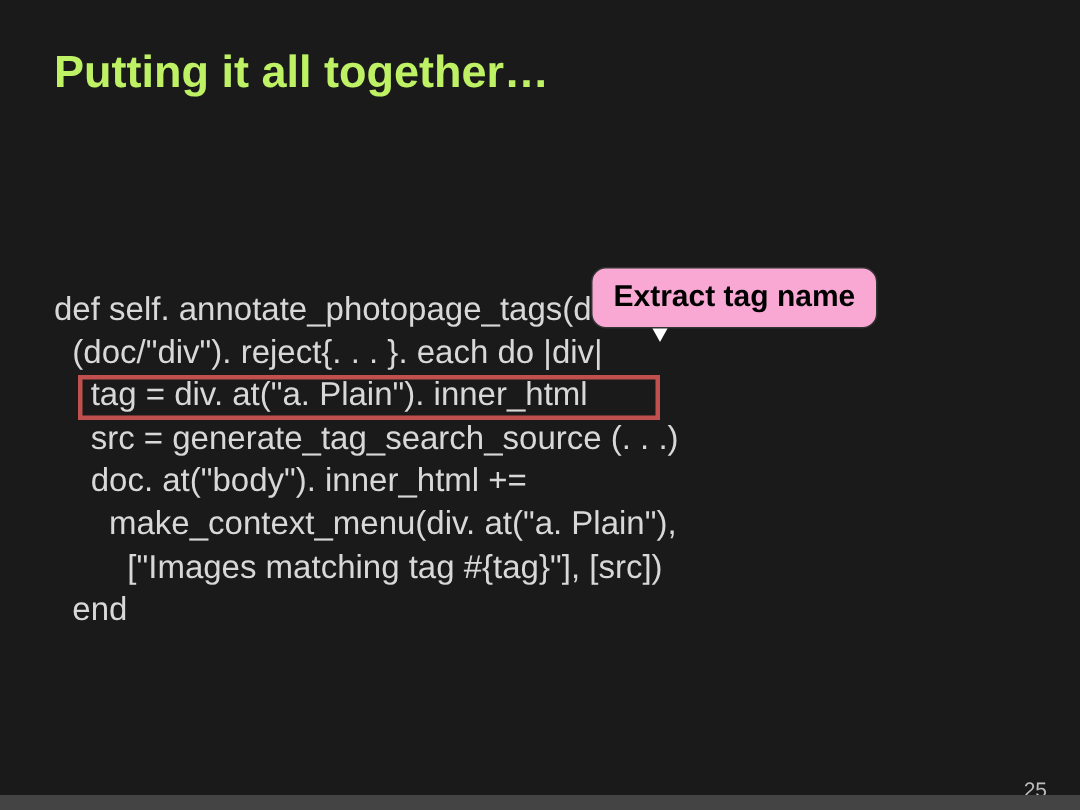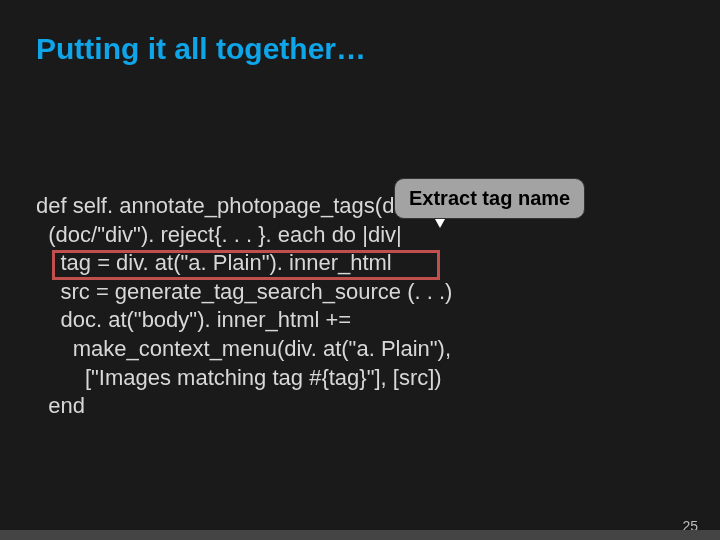--- a/index.html
+++ b/index.html
@@ -12,39 +12,39 @@
   }
   .slide {
     width: 720px;
     height: 540px;
     position: relative;
     padding: 20px 28px;
   }
   .title {
     font-size: 30px;
     font-weight: bold;
-    color: #0ea5e9;
+    color: #bef264;
     margin-top: 12px;
     margin-left: 8px;
   }
   .code-block {
     position: absolute;
     top: 192px;
     left: 36px;
     font-size: 22px;
     line-height: 1.3;
     color: #d8d8d8;
     font-family: Arial, Helvetica, sans-serif;
     white-space: pre;
   }
   .callout {
     position: absolute;
     top: 178px;
     left: 394px;
-    background: #a3a3a3;
+    background: #f9a8d4;
     color: #000000;
     border: 1px solid #333;
     border-radius: 10px;
     padding: 8px 14px;
     font-size: 20px;
     font-weight: bold;
     z-index: 3;
   }
   .callout-tail {
     position: absolute;

